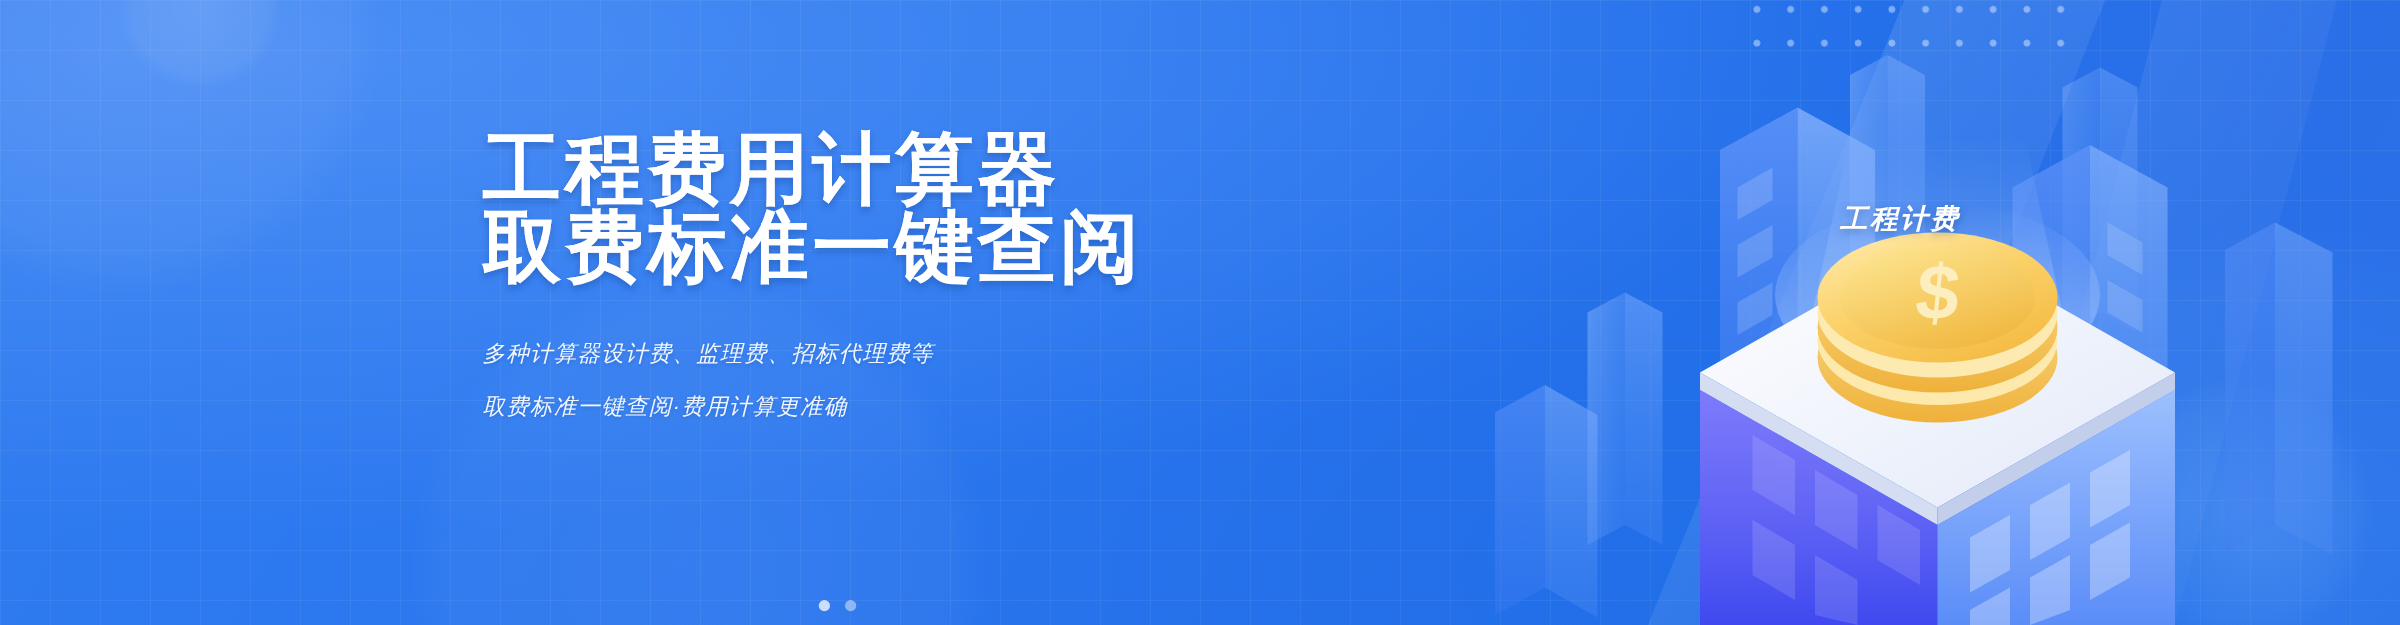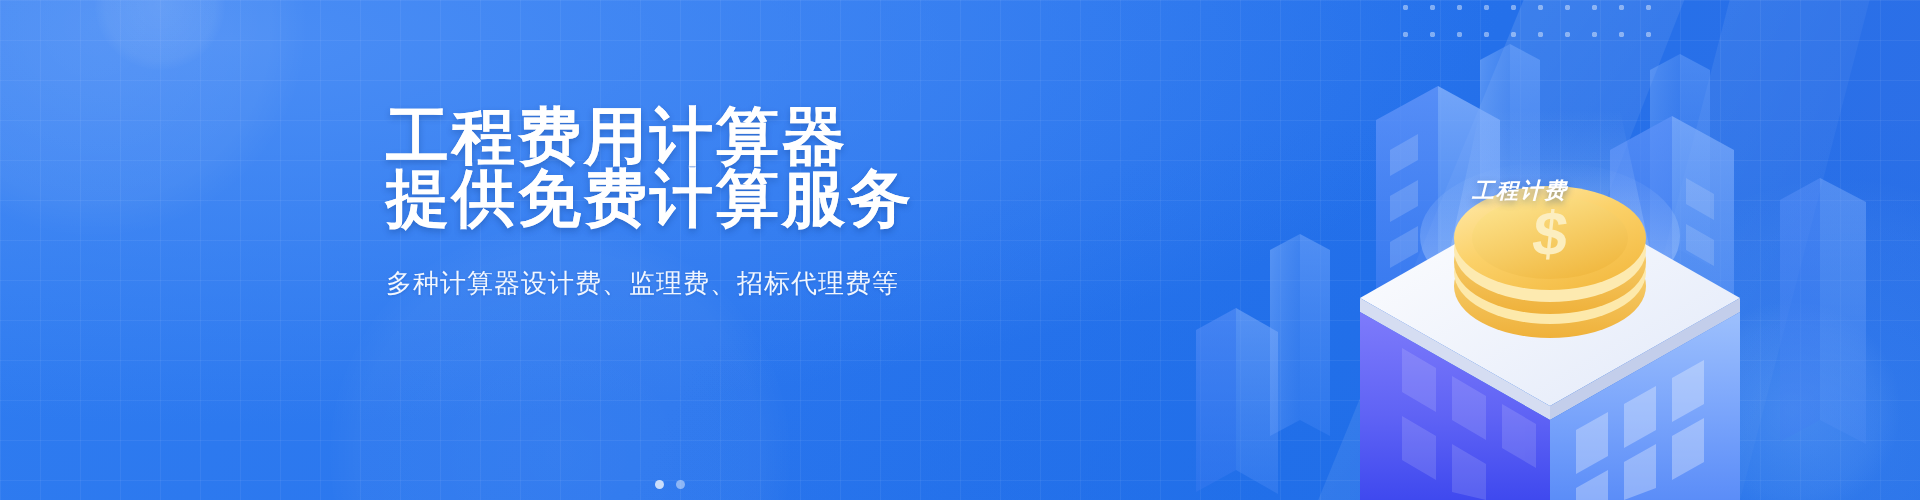--- a/index.html
+++ b/index.html
@@ -59,35 +59,36 @@
     font-size:63px;line-height:56px;font-weight:700;color:#ffffff;
     letter-spacing:3px;
     text-shadow:0 3px 6px rgba(10,50,120,.30);
     background:linear-gradient(180deg,#ffffff 0%,#ffffff 62%,#dde9fb 100%);
     -webkit-background-clip:text;background-clip:text;
     white-space:nowrap;
   }
   .title-line + .title-line{margin-top:6px;}
   .sub{
     margin-top:36px;
-    font-size:26px;line-height:42px;color:#f2f7ff;font-weight:400;
+    font-size:18px;line-height:42px;color:#f2f7ff;font-weight:400;
     letter-spacing:1px;white-space:nowrap;
     text-shadow:0 1px 3px rgba(10,50,120,.20);
+    font-style:italic;
   }
   
   .dots{
     position:absolute;left:655px;top:480px;display:flex;gap:12px;align-items:center;
   }
   .dot{width:9px;height:9px;border-radius:50%;background:rgba(255,255,255,.45);}
   .dot.active{background:rgba(255,255,255,.75);}
   
   .illus{position:absolute;right:0;top:0;width:740px;height:500px;}
   .illus svg{display:block;}
   .badge{
-    position:absolute;left:292px;top:176px;
+    position:absolute;left:292px;top:160px;
     font-size:22px;font-weight:700;font-style:italic;color:#ffffff;
     letter-spacing:2px;
     text-shadow:0 3px 7px rgba(10,50,120,.42);
     white-space:nowrap;
   }
 </style>
 </head>
 <body>
 
 <div class="banner">
@@ -244,22 +245,23 @@
           <text x="0" y="19" text-anchor="middle" font-family="'Liberation Sans','DejaVu Sans',sans-serif" font-size="62" font-weight="700" fill="#fdf0c4" opacity=".95">$</text>
         </g>
       </g>
     </svg>
 
     <div class="badge">工程计费</div>
   </div>
 
   <div class="copy">
     <div class="title-line">工程费用计算器</div>
-    <div class="title-line">提供免费计算服务</div>
+    <div class="title-line">取费标准一键查阅</div>
     <div class="sub">多种计算器设计费、监理费、招标代理费等</div>
+    <div class="sub" style="margin-top:0">取费标准一键查阅·费用计算更准确</div>
   </div>
 
   <div class="dots">
     <span class="dot active"></span>
     <span class="dot"></span>
   </div>
 
 </div>
 
 </body></html>

